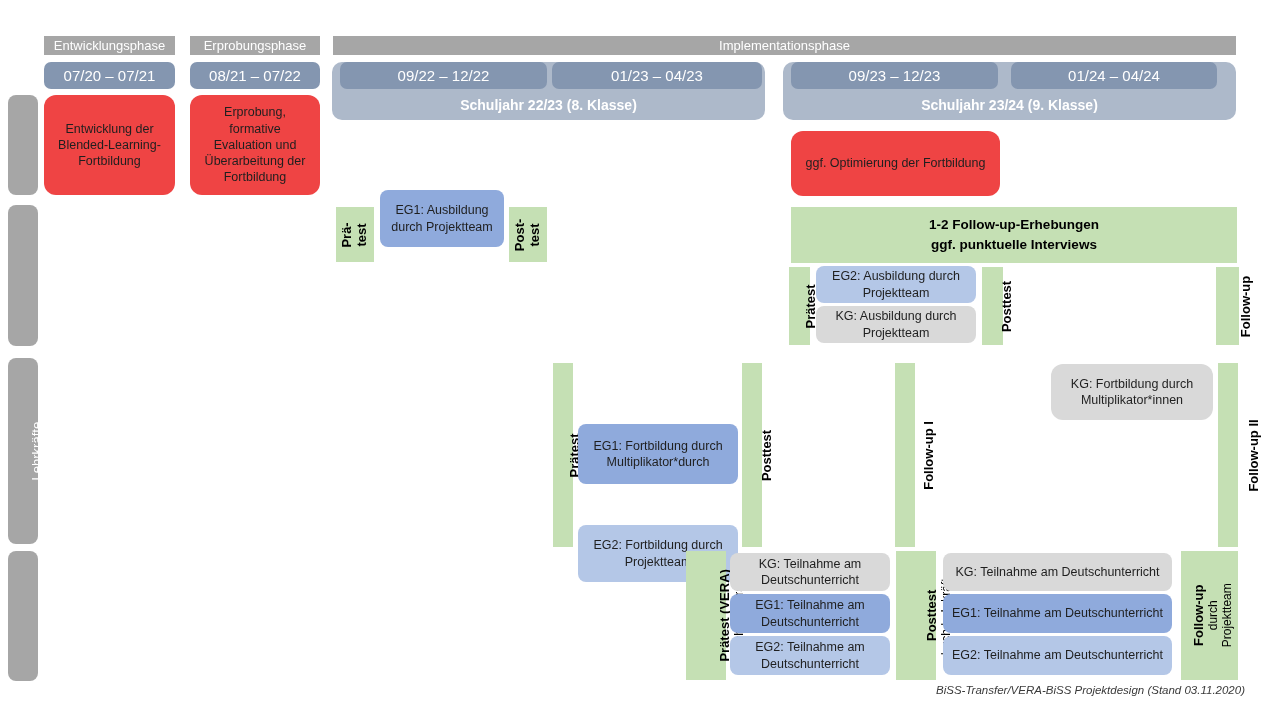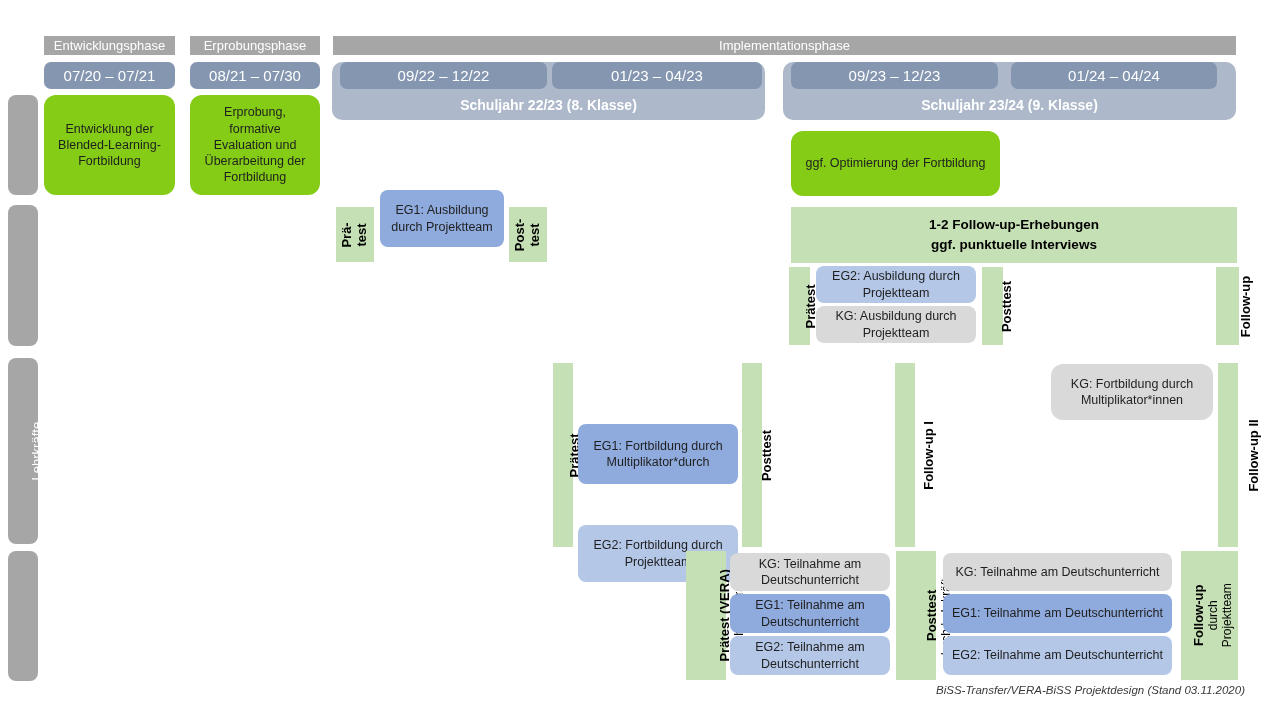--- a/index.html
+++ b/index.html
@@ -21,21 +21,21 @@
   
   .period { background:#8496b0; border-radius:7px; color:#ffffff; font-size:15px;
     display:flex; align-items:center; justify-content:center; }
 
   
   .rowlabel { background:#a6a6a6; border-radius:8px; display:grid; place-items:center; }
   .rowlabel .vtext { transform:rotate(-90deg); white-space:nowrap; color:#ffffff;
     font-size:13px; line-height:1.1; }
 
   
-  .graybox { background:#84cc16; border-radius:12px; display:flex; align-items:center;
+  .graybox { background:#ef4444; border-radius:12px; display:flex; align-items:center;
     justify-content:center; text-align:center; font-size:12.5px; line-height:1.3; padding:6px 10px; }
 
   
   .box { border-radius:8px; display:flex; align-items:center; justify-content:center;
     text-align:center; font-size:12.5px; line-height:1.3; padding:3px 8px; }
   .eg1 { background:#8faadc; }
   .eg2 { background:#b4c7e7; }
   .kg  { background:#d9d9d9; }
 
   
@@ -59,21 +59,21 @@
   <div class="abs phasebar" style="left:333px; top:36px; width:903px; height:19px;">Implementationsphase</div>
 
   <div class="abs syband" style="left:332px; top:62px; width:433px; height:58px;">
     <div class="sytext">Schuljahr 22/23 (8. Klasse)</div>
   </div>
   <div class="abs syband" style="left:783px; top:62px; width:453px; height:58px;">
     <div class="sytext">Schuljahr 23/24 (9. Klasse)</div>
   </div>
 
   <div class="abs period" style="left:44px; top:62px; width:131px; height:27px;">07/20 – 07/21</div>
-  <div class="abs period" style="left:190px; top:62px; width:130px; height:27px;">08/21 – 07/30</div>
+  <div class="abs period" style="left:190px; top:62px; width:130px; height:27px;">08/21 – 07/22</div>
   <div class="abs period" style="left:340px; top:62px; width:207px; height:27px;">09/22 – 12/22</div>
   <div class="abs period" style="left:552px; top:62px; width:210px; height:27px;">01/23 – 04/23</div>
   <div class="abs period" style="left:791px; top:62px; width:207px; height:27px;">09/23 – 12/23</div>
   <div class="abs period" style="left:1011px; top:62px; width:206px; height:27px;">01/24 – 04/24</div>
 
   <div class="abs rowlabel" style="left:8px; top:95px; width:30px; height:100px;">
     <div class="vtext">Projektteam</div>
   </div>
   <div class="abs rowlabel" style="left:8px; top:205px; width:30px; height:141px;">
     <div class="vtext">Multiplikator*innen</div>

